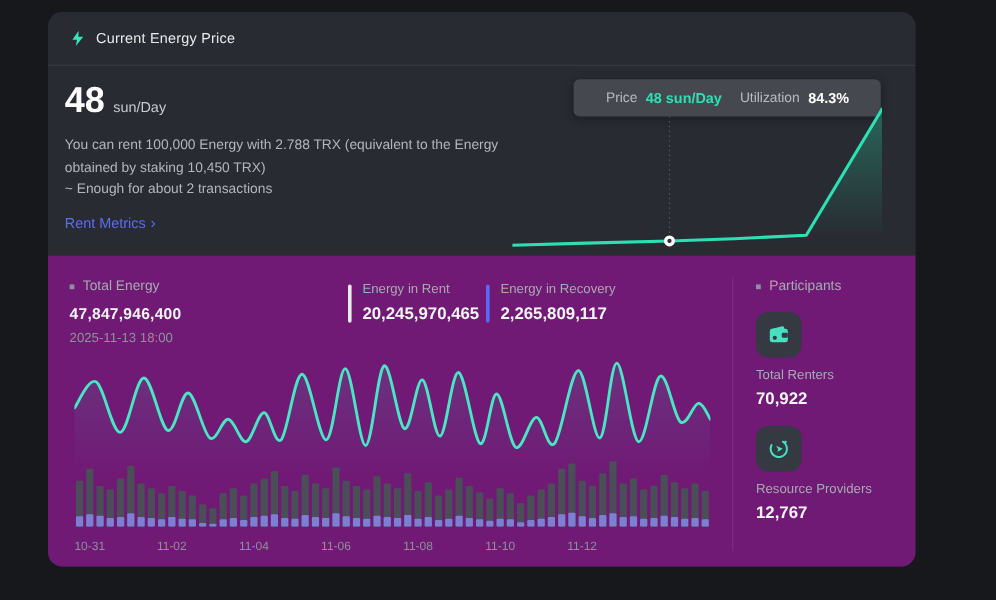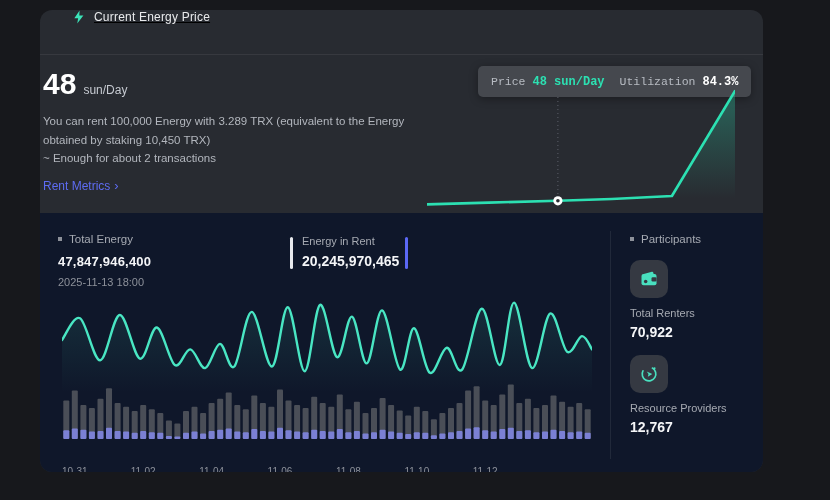--- a/index.html
+++ b/index.html
@@ -1,63 +1,63 @@
 <!DOCTYPE html>
 <html><head>
 <meta charset="utf-8">
 <style>
   html,body{margin:0;padding:0;background:#17181c;}
   .page{position:relative;width:830px;height:500px;background:#17181c;overflow:hidden;
         font-family:"Liberation Sans", sans-serif;-webkit-font-smoothing:antialiased;}
   .card{position:absolute;left:40px;top:10px;width:723px;height:462px;background:#282b31;
         border-radius:12px;overflow:hidden;}
   
-  .card-header{height:44px;display:flex;gap:8px;padding:0 32px;
-        border-bottom:1px solid rgba(255,255,255,0.07);text-decoration:underline;}
+  .card-header{height:44px;display:flex;align-items:center;gap:8px;padding:0 18px;
+        border-bottom:1px solid rgba(255,255,255,0.07);}
   .card-header .title{font-size:12px;color:#e9eaec;letter-spacing:.2px;}
   .bolt{width:14px;height:14px;display:inline-flex;}
   
   .top-section{position:relative;height:158px;}
-  .price-block{position:absolute;left:3px;top:14px;width:370px;}
+  .price-block{position:absolute;left:14px;top:14px;width:370px;}
   .price-row{display:flex;align-items:baseline;gap:7px;}
   .price-big{font-size:30px;font-weight:600;color:#ffffff;line-height:1;}
   .price-unit{font-size:12px;color:#c6cad1;}
   .price-desc{margin-top:13px;font-size:11.5px;line-height:1.62;color:#b2b6bd;}
   .rent-link{margin-top:11px;display:inline-flex;align-items:center;gap:4px;font-size:12px;
         color:#5e6cf2;cursor:pointer;text-decoration:none;}
   .rent-link .chev{font-size:13px;line-height:1;}
   
   .price-chart{position:absolute;left:387px;top:28px;width:308px;height:130px;}
   .price-tooltip{position:absolute;left:438px;top:11px;height:31px;display:flex;align-items:center;
-        gap:7px;padding:0 13px;background:#45484e;border-radius:5px;
-        box-shadow:0 2px 8px rgba(0,0,0,.35);white-space:nowrap;font-family:Liberation Mono, monospace;}
+        gap:7px;padding:0 27px;background:#45484e;border-radius:5px;
+        box-shadow:0 2px 8px rgba(0,0,0,.35);white-space:nowrap;}
   .price-tooltip .t-label{font-size:11.5px;color:#b7bbc2;}
   .price-tooltip .t-teal{font-size:12px;font-weight:bold;color:#2ce0b2;margin-right:8px;}
   .price-tooltip .t-white{font-size:12px;font-weight:bold;color:#ffffff;}
   
-  .bottom-section{position:relative;height:260px;background:#0f172a;}
+  .bottom-section{position:relative;height:260px;background:#701a75;}
   .sec-label{display:flex;align-items:center;gap:7px;font-size:11.5px;color:#a6aab2;}
   .bullet{width:4px;height:4px;background:#8d919a;display:inline-block;}
   .total-energy{position:absolute;left:18px;top:20px;}
   .total-energy .value{margin-top:9px;font-size:13px;font-weight:bold;color:#f4f5f7;letter-spacing:.2px;}
   .total-energy .date{margin-top:7px;font-size:11px;color:#8d919a;}
   .stats{position:absolute;left:250px;top:22px;display:flex;}
   .stat{display:flex;gap:9px;}
   .stat + .stat{margin-left:0;}
   .stat-accent{width:3px;height:32px;border-radius:2px;margin-top:2px;}
   .stat-label{font-size:11px;color:#a6aab2;display:flex;align-items:center;gap:5px;white-space:nowrap;}
   .stat-value{margin-top:6px;font-size:14px;font-weight:bold;color:#f4f5f7;}
   .help{width:12px;height:12px;border-radius:2px;background:#3e424a;color:#9ca0a8;font-size:8.5px;
         display:inline-flex;align-items:center;justify-content:center;cursor:pointer;}
   .stat-s1{width:78px;} .stat-s2{width:115px;}
   .v-divider{position:absolute;left:570px;top:18px;width:1px;height:228px;background:rgba(255,255,255,0.08);}
   
   .energy-chart{position:absolute;left:22px;top:84px;width:530px;height:168px;}
   .x-labels{position:relative;height:16px;margin-top:6px;}
-  .x-labels span{position:absolute;transform:translateX(-50%);font-size:10px;color:#8d919a;top:17px;}
+  .x-labels span{position:absolute;transform:translateX(-50%);font-size:10px;color:#8d919a;top:0;}
   
   .participants{position:absolute;left:590px;top:20px;width:133px;}
   .icon-tile{width:38px;height:38px;border-radius:10px;background:#353942;display:flex;
         align-items:center;justify-content:center;margin-top:15px;}
   .p-label{margin-top:9px;font-size:11px;color:#a6aab2;}
   .p-value{margin-top:5px;font-size:14px;font-weight:bold;color:#f4f5f7;}
   .p-item2{margin-top:12px;}
 </style>
 </head>
 <body>
@@ -74,21 +74,21 @@
       <span class="title">Current Energy Price</span>
     </div>
 
     <div class="top-section">
       <div class="price-block">
         <div class="price-row">
           <span class="price-big">48</span>
           <span class="price-unit">sun/Day</span>
         </div>
         <div class="price-desc">
-          <div>You can rent 100,000 Energy with 3.289 TRX (equivalent to the Energy</div>
+          <div>You can rent 100,000 Energy with 2.788 TRX (equivalent to the Energy</div>
           <div>obtained by staking 10,450 TRX)</div>
           <div>~ Enough for about 2 transactions</div>
         </div>
         <a class="rent-link">
           <span>Rent Metrics</span>
           <span class="chev">›</span>
         </a>
       </div>
 
       <div class="price-tooltip">
@@ -131,20 +131,26 @@
           <div class="stat-accent" style="background: rgb(232, 234, 238);"></div>
           <div>
             <div class="stat-label">
                 <span>Energy in Rent</span>
               </div>
             <div class="stat-value">20,245,970,465</div>
           </div>
         </div>
         <div class="stat">
           <div class="stat-accent" style="background: rgb(91, 104, 245);"></div>
+          <div>
+            <div class="stat-label">
+                <span>Energy in Recovery</span>
+              </div>
+            <div class="stat-value">2,265,809,117</div>
+          </div>
         </div>
       </div>
 
       <div class="energy-chart">
         <svg id="energy-svg" width="530" height="142">
             <rect x="1.3" y="103.6" width="6.0" height="38.4" rx="1" fill="#4a4e57"></rect>
             <rect x="1.3" y="133.3" width="6.0" height="8.7" rx="1" fill="#7b80d4"></rect>
             <rect x="9.8" y="93.6" width="6.0" height="48.4" rx="1" fill="#4a4e57"></rect>
             <rect x="9.8" y="131.5" width="6.0" height="10.5" rx="1" fill="#7b80d4"></rect>
             <rect x="18.4" y="107.9" width="6.0" height="34.1" rx="1" fill="#4a4e57"></rect>

